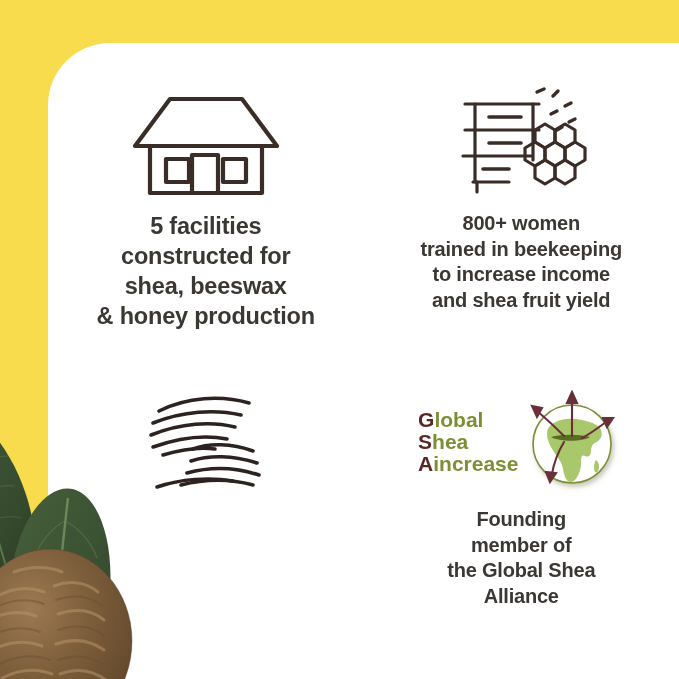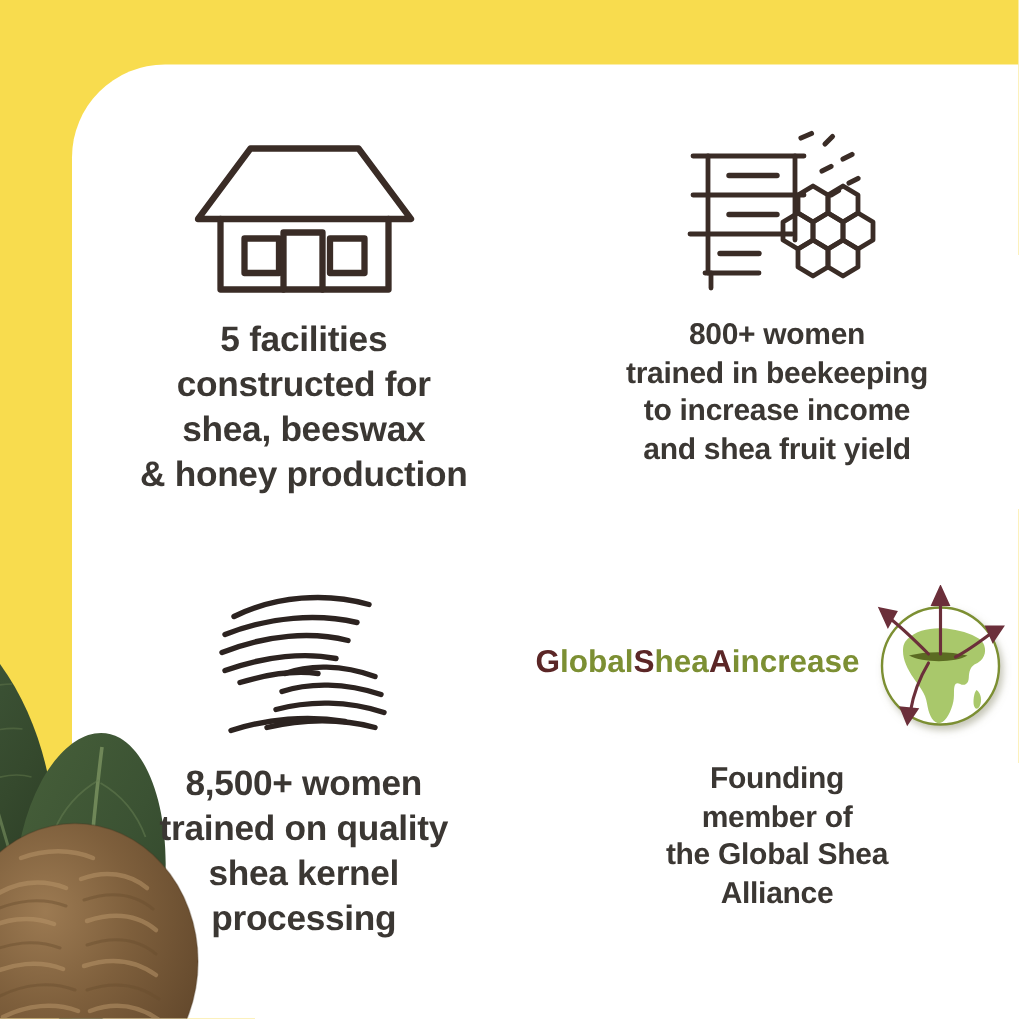--- a/index.html
+++ b/index.html
@@ -62,21 +62,21 @@
 
   
   .gsa{
     display:flex;
     align-items:center;
     justify-content:center;
     gap:2px;
   }
   .gsa-words{
     display:flex;
-    flex-direction:row;
+    flex-direction:column;
     line-height:1.06;
     font-size:21px;
     font-weight:700;
     text-align:left;
   }
   .gsa-words .cap{color:#5B2626;}
   .gsa-words .rest{color:#7C8F33;}
 
   
   .botanical{
@@ -241,24 +241,20 @@
             <path d="M28 66 C 48 60, 66 58, 80 60"></path>
 
             <path d="M118 62 C 96 54, 74 54, 58 60"></path>
             <path d="M122 74 C 98 66, 74 66, 56 72"></path>
             <path d="M124 86 C 100 78, 74 78, 52 84"></path>
             <path d="M118 96 C 96 90, 70 90, 46 96"></path>
             <path d="M22 98 C 46 90, 74 88, 98 92"></path>
           </g>
         </svg>
       </div>
-      <div class="caption">8,500+ women
-trained on quality
-shea kernel
-processing</div>
     </div>
 
     <div class="cell r2 c2">
       <div class="icon-wrap">
         <div class="gsa">
           <div class="gsa-words">
             <div><span class="cap">G</span><span class="rest">lobal</span></div>
             <div><span class="cap">S</span><span class="rest">hea</span></div>
             <div><span class="cap">A</span><span class="rest">increase</span></div>
           </div>

